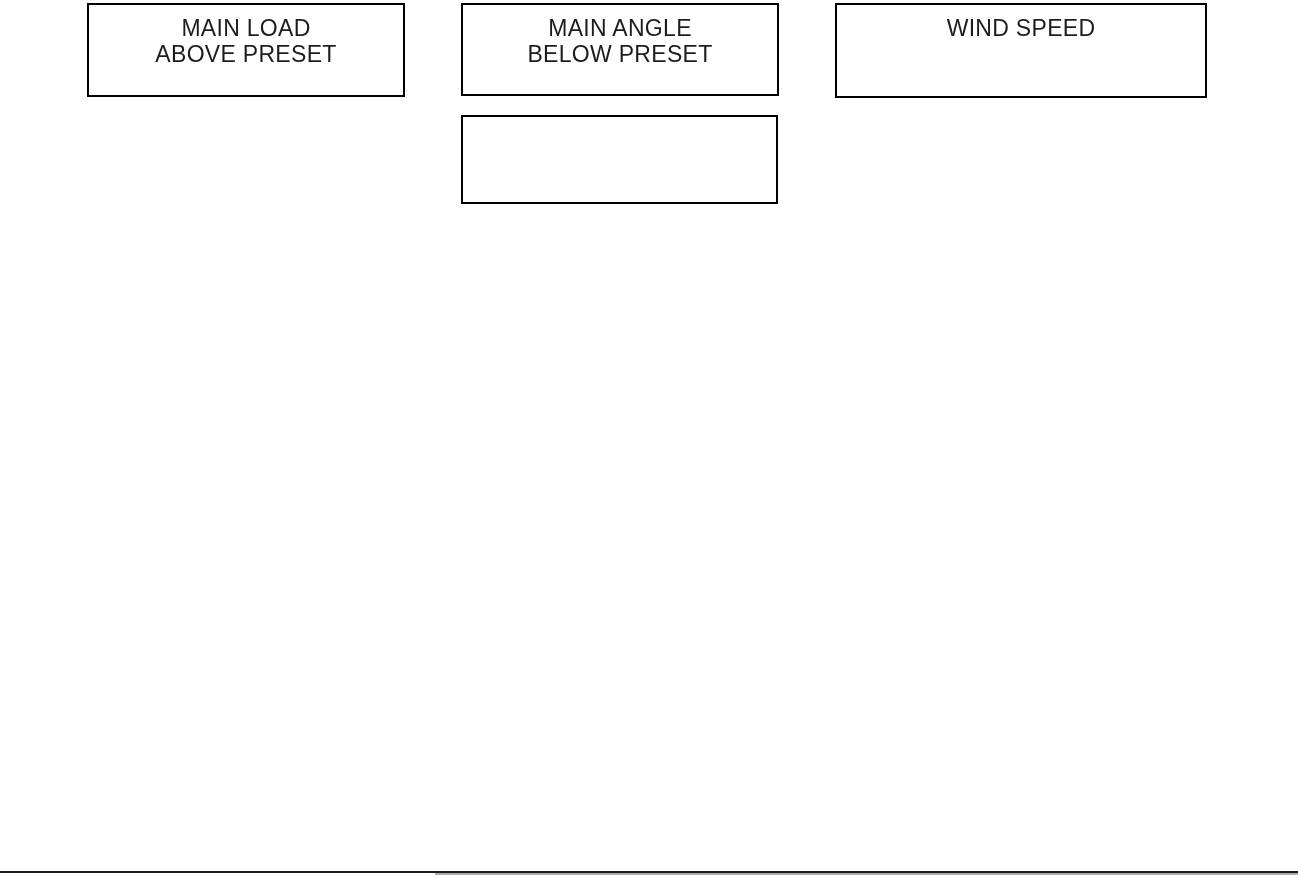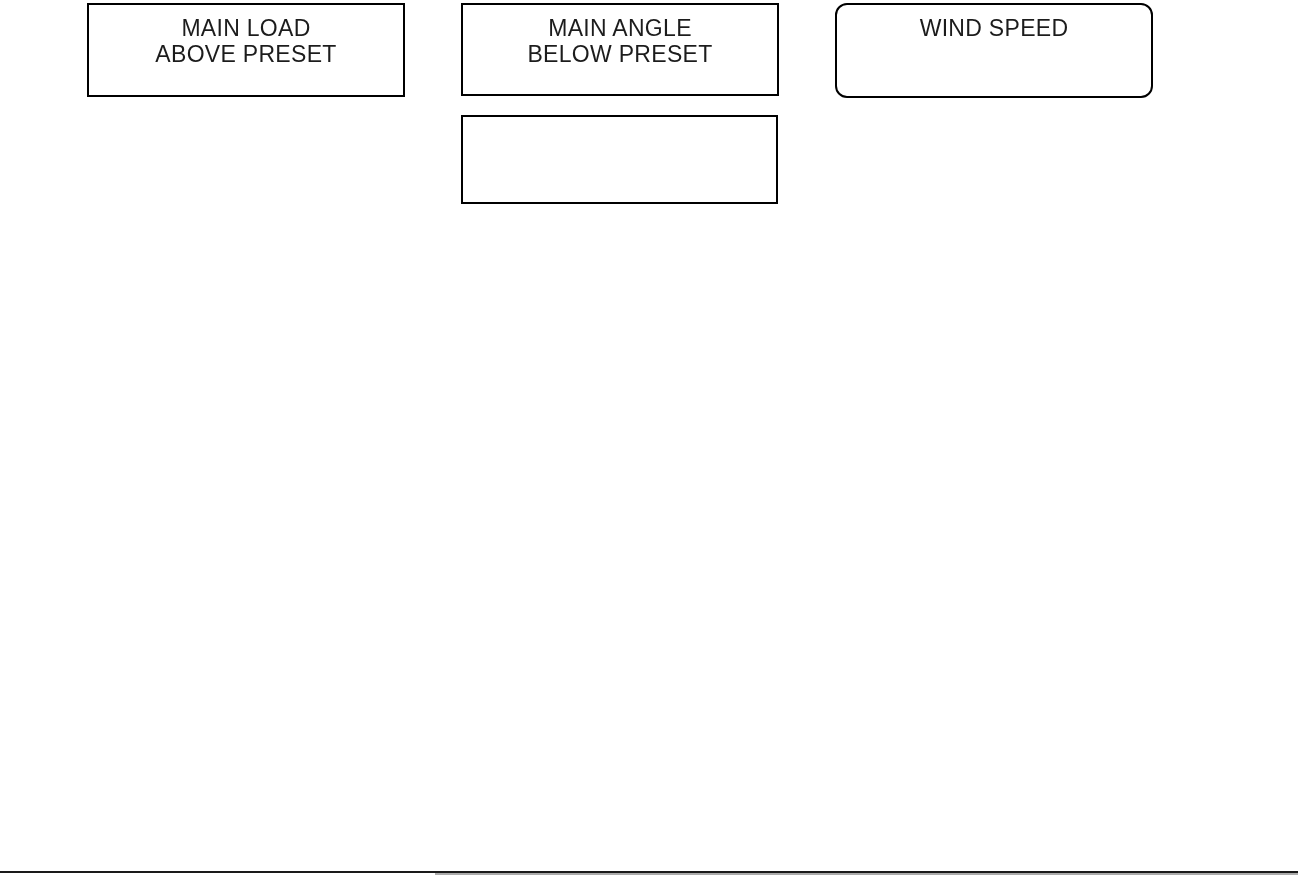--- a/index.html
+++ b/index.html
@@ -23,21 +23,21 @@
     text-align: center;
     padding-top: 10px;
     color: var(--label-text, #1c1c1c);
     font-size: 23px;
     line-height: 26px;
     letter-spacing: 0.3px;
   }
   .alarm-box span { display: block; }
   .box-main-load  { left: 87px;  top: 3px;   width: 318px; height: 94px; }
   .box-main-angle { left: 461px; top: 3px;   width: 318px; height: 93px; }
-  .box-wind-speed { left: 835px; top: 3px;   width: 318px; height: 95px; border-radius: 12px; }
+  .box-wind-speed { left: 835px; top: 3px;   width: 372px; height: 95px; }
   .box-blank      { left: 461px; top: 115px; width: 317px; height: 89px; }
   .rule-main {
     position: absolute;
     left: 0; top: 871px;
     width: 1298px; height: 2px;
     background: var(--footer-rule, #1a1a1a);
   }
   .rule-secondary {
     position: absolute;
     left: 435px; top: 873px;

